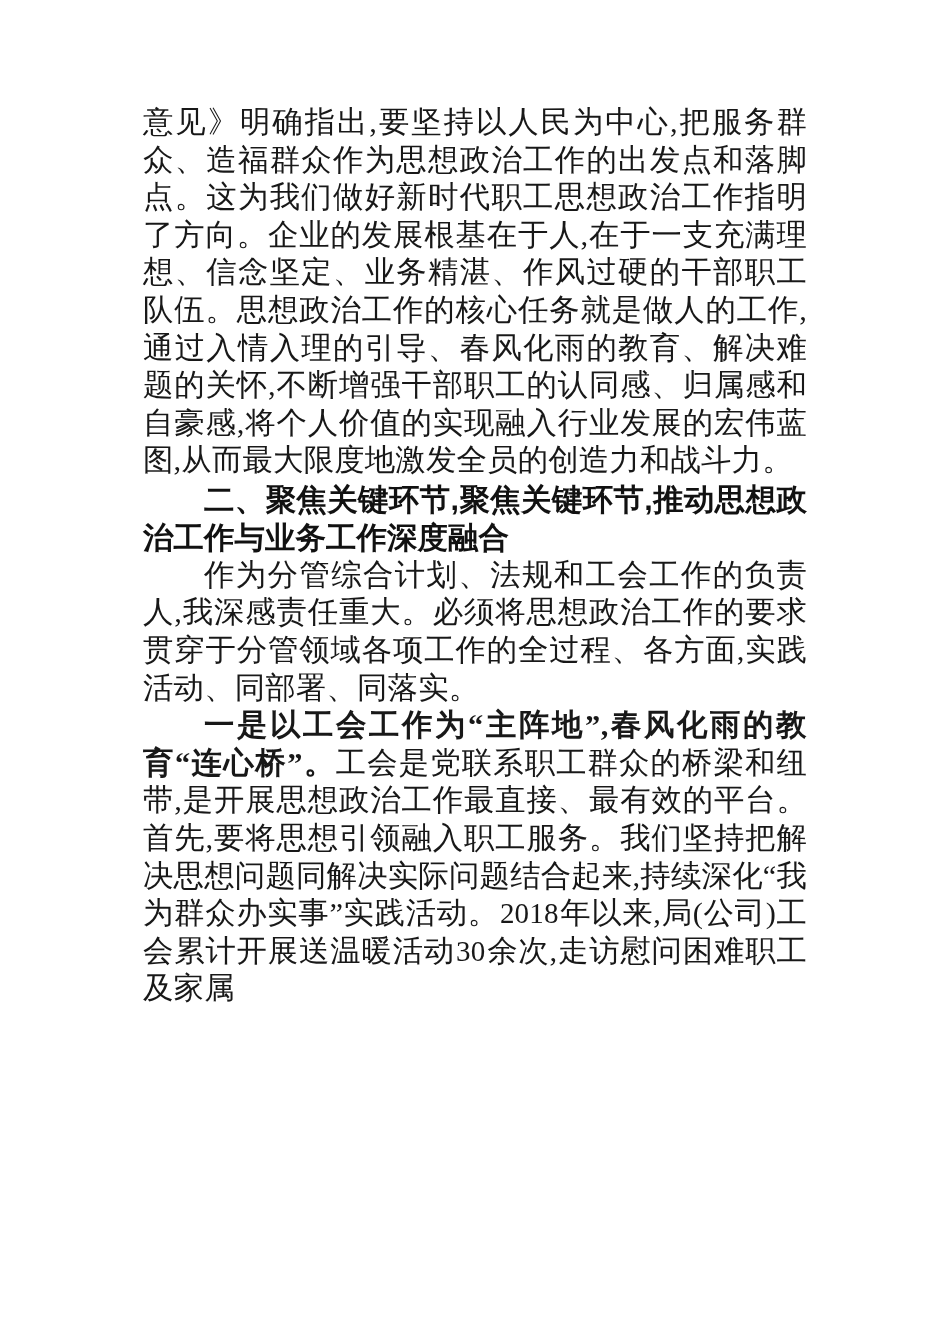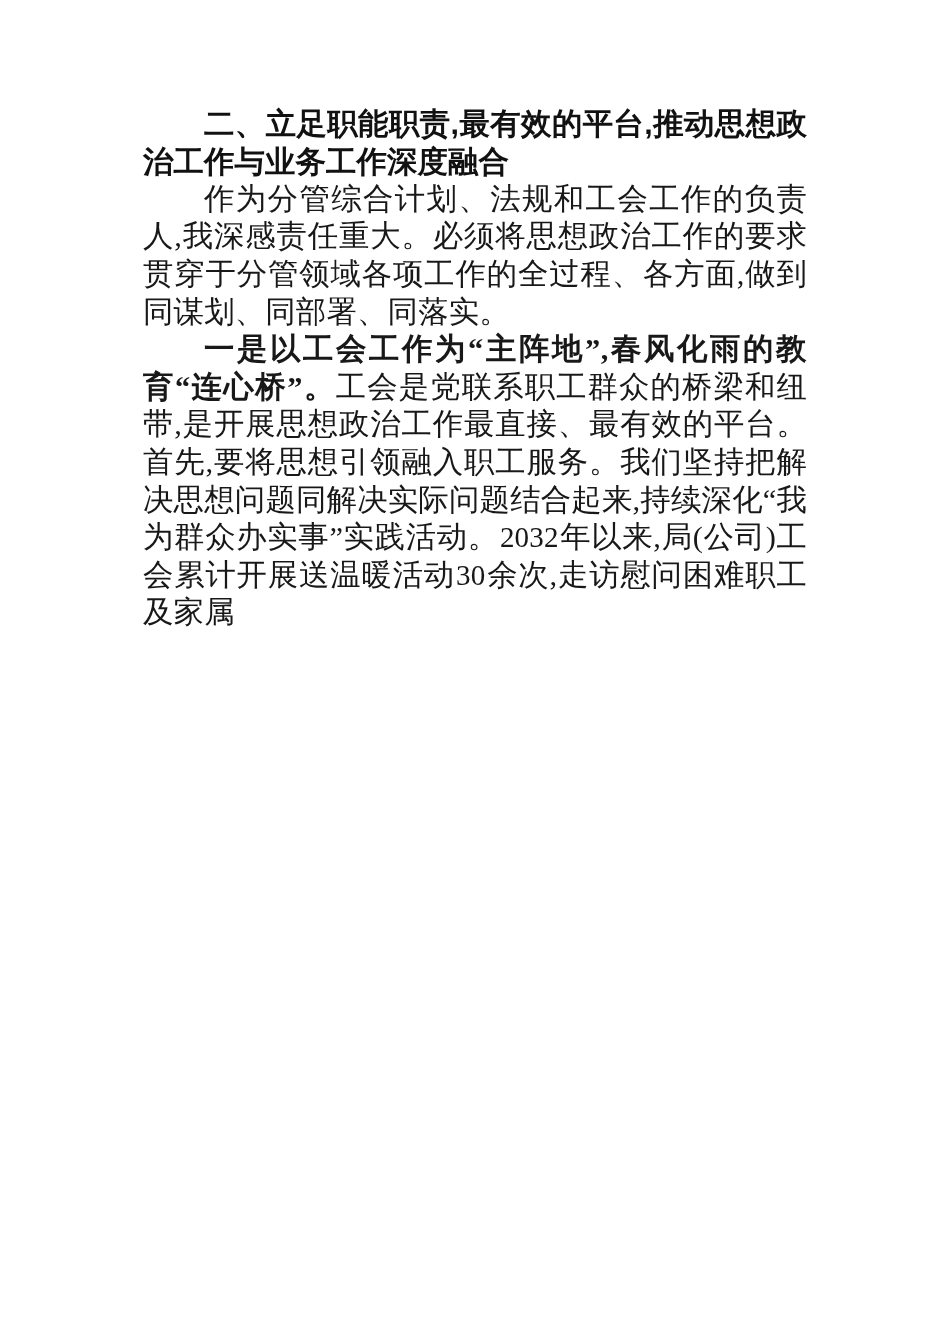--- a/index.html
+++ b/index.html
@@ -84,22 +84,23 @@
     letter-spacing: 0.2px;
     padding: 0 1px;
   }
 </style>
 </head>
 <body>
 
 <div class="page">
   <div class="content">
 
+    <p class="para">意见》明确指出,要坚持以人民为中心,把服务群众、造福群众作为思想政治工作的出发点和落脚点。这为我们做好新时代职工思想政治工作指明了方向。企业的发展根基在于人,在于一支充满理想、信念坚定、业务精湛、作风过硬的干部职工队伍。思想政治工作的核心任务就是做人的工作,通过入情入理的引导、春风化雨的教育、解决难题的关怀,不断增强干部职工的认同感、归属感和自豪感,将个人价值的实现融入行业发展的宏伟蓝图,从而最大限度地激发全员的创造力和战斗力。</p>
 
 
-    <p class="heading">二、立足职能职责,最有效的平台,推动思想政治工作与业务工作深度融合</p>
+    <p class="heading">二、聚焦关键环节,聚焦关键环节,推动思想政治工作与业务工作深度融合</p>
 
-    <p class="para indent">作为分管综合计划、法规和工会工作的负责人,我深感责任重大。必须将思想政治工作的要求贯穿于分管领域各项工作的全过程、各方面,做到同谋划、同部署、同落实。</p>
+    <p class="para indent">作为分管综合计划、法规和工会工作的负责人,我深感责任重大。必须将思想政治工作的要求贯穿于分管领域各项工作的全过程、各方面,实践活动、同部署、同落实。</p>
 
-    <p class="para indent"><span class="lead">一是以工会工作为“主阵地”,春风化雨的教育“连心桥”。</span><span><span>工会是党联系职工群众的桥梁和纽带,是开展思想政治工作最直接、最有效的平台。首先,要将思想引领融入职工服务。我们坚持把解决思想问题同解决实际问题结合起来,持续深化“我为群众办实事”实践活动。</span><span class="num">2032</span><span>年以来,局(公司)工会累计开展送温暖活动</span><span class="num">30</span><span>余次,走访慰问困难职工及家属</span></span></p>
+    <p class="para indent"><span class="lead">一是以工会工作为“主阵地”,春风化雨的教育“连心桥”。</span><span><span>工会是党联系职工群众的桥梁和纽带,是开展思想政治工作最直接、最有效的平台。首先,要将思想引领融入职工服务。我们坚持把解决思想问题同解决实际问题结合起来,持续深化“我为群众办实事”实践活动。</span><span class="num">2018</span><span>年以来,局(公司)工会累计开展送温暖活动</span><span class="num">30</span><span>余次,走访慰问困难职工及家属</span></span></p>
 
   </div>
 </div>
 
 </body></html>

